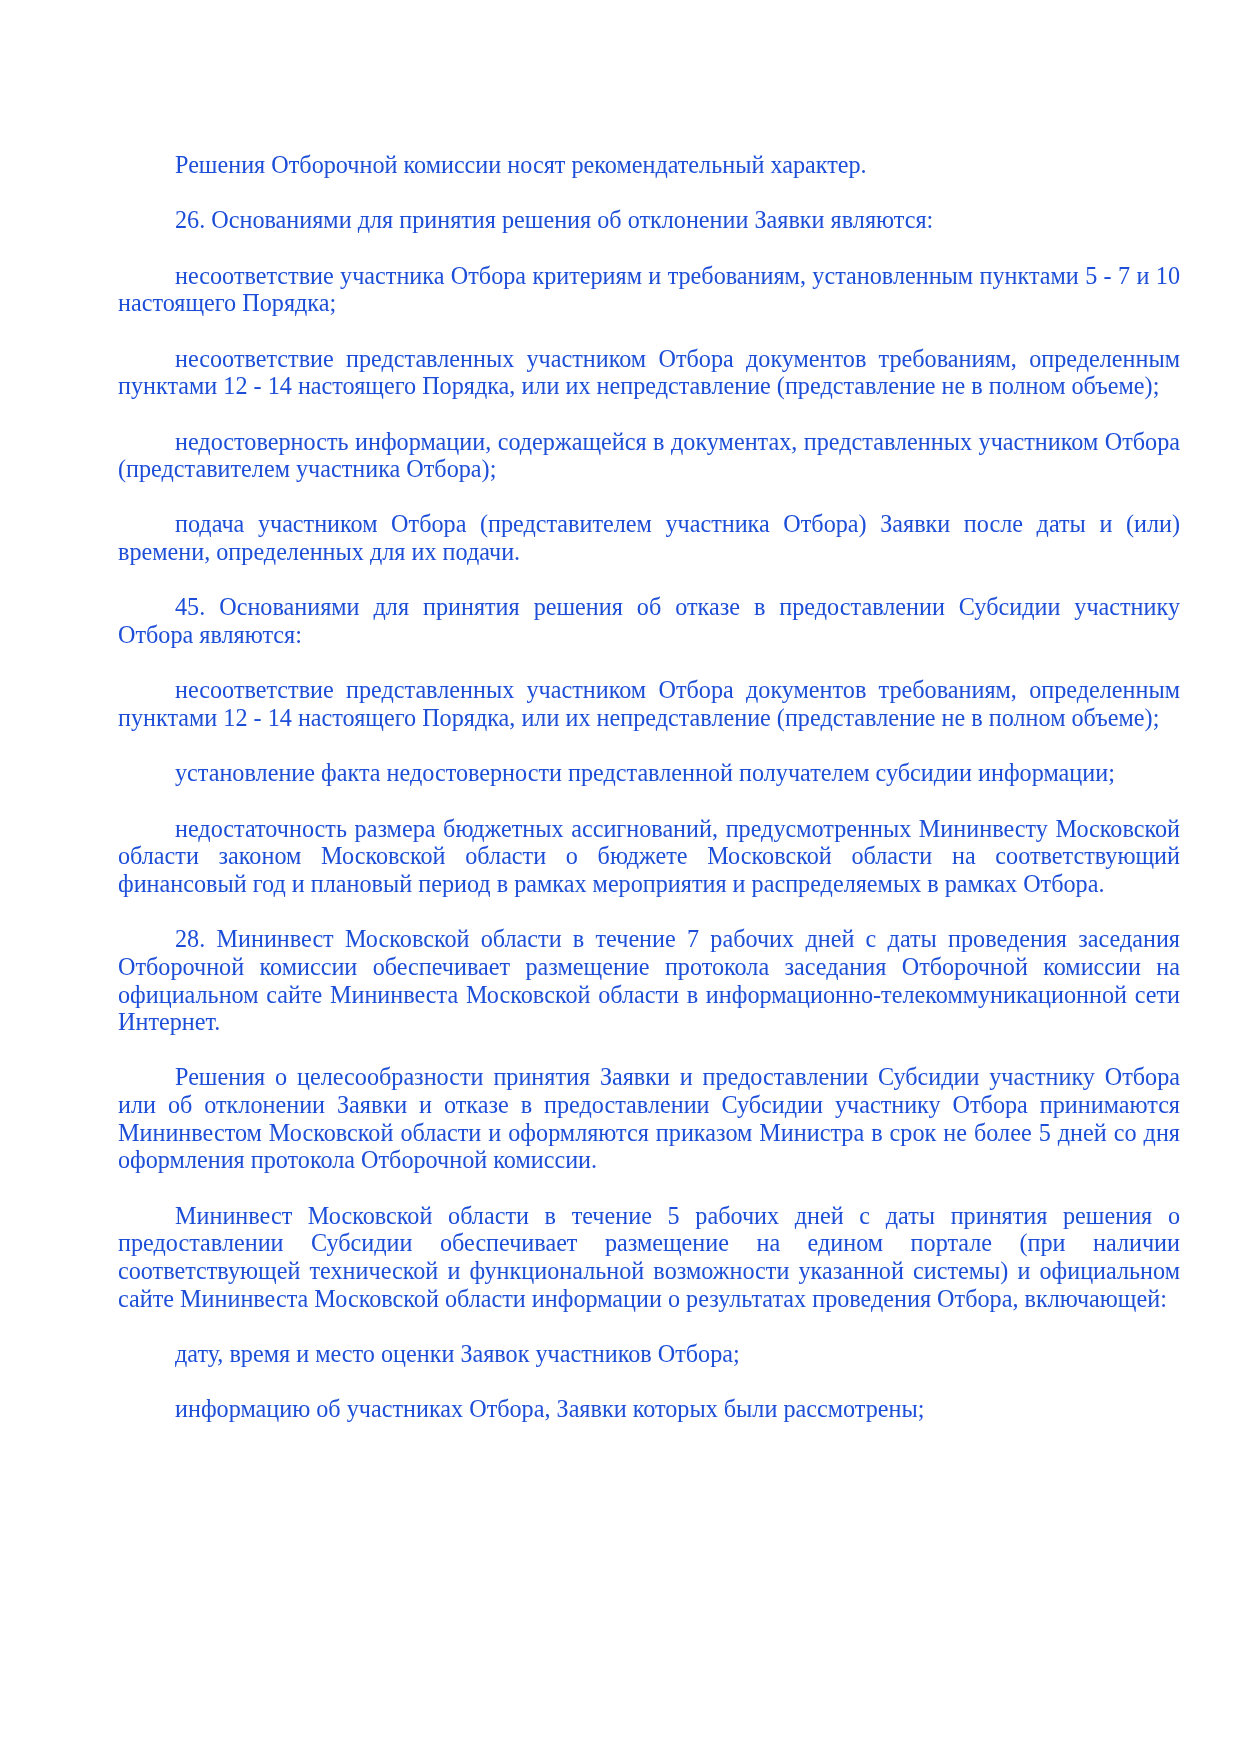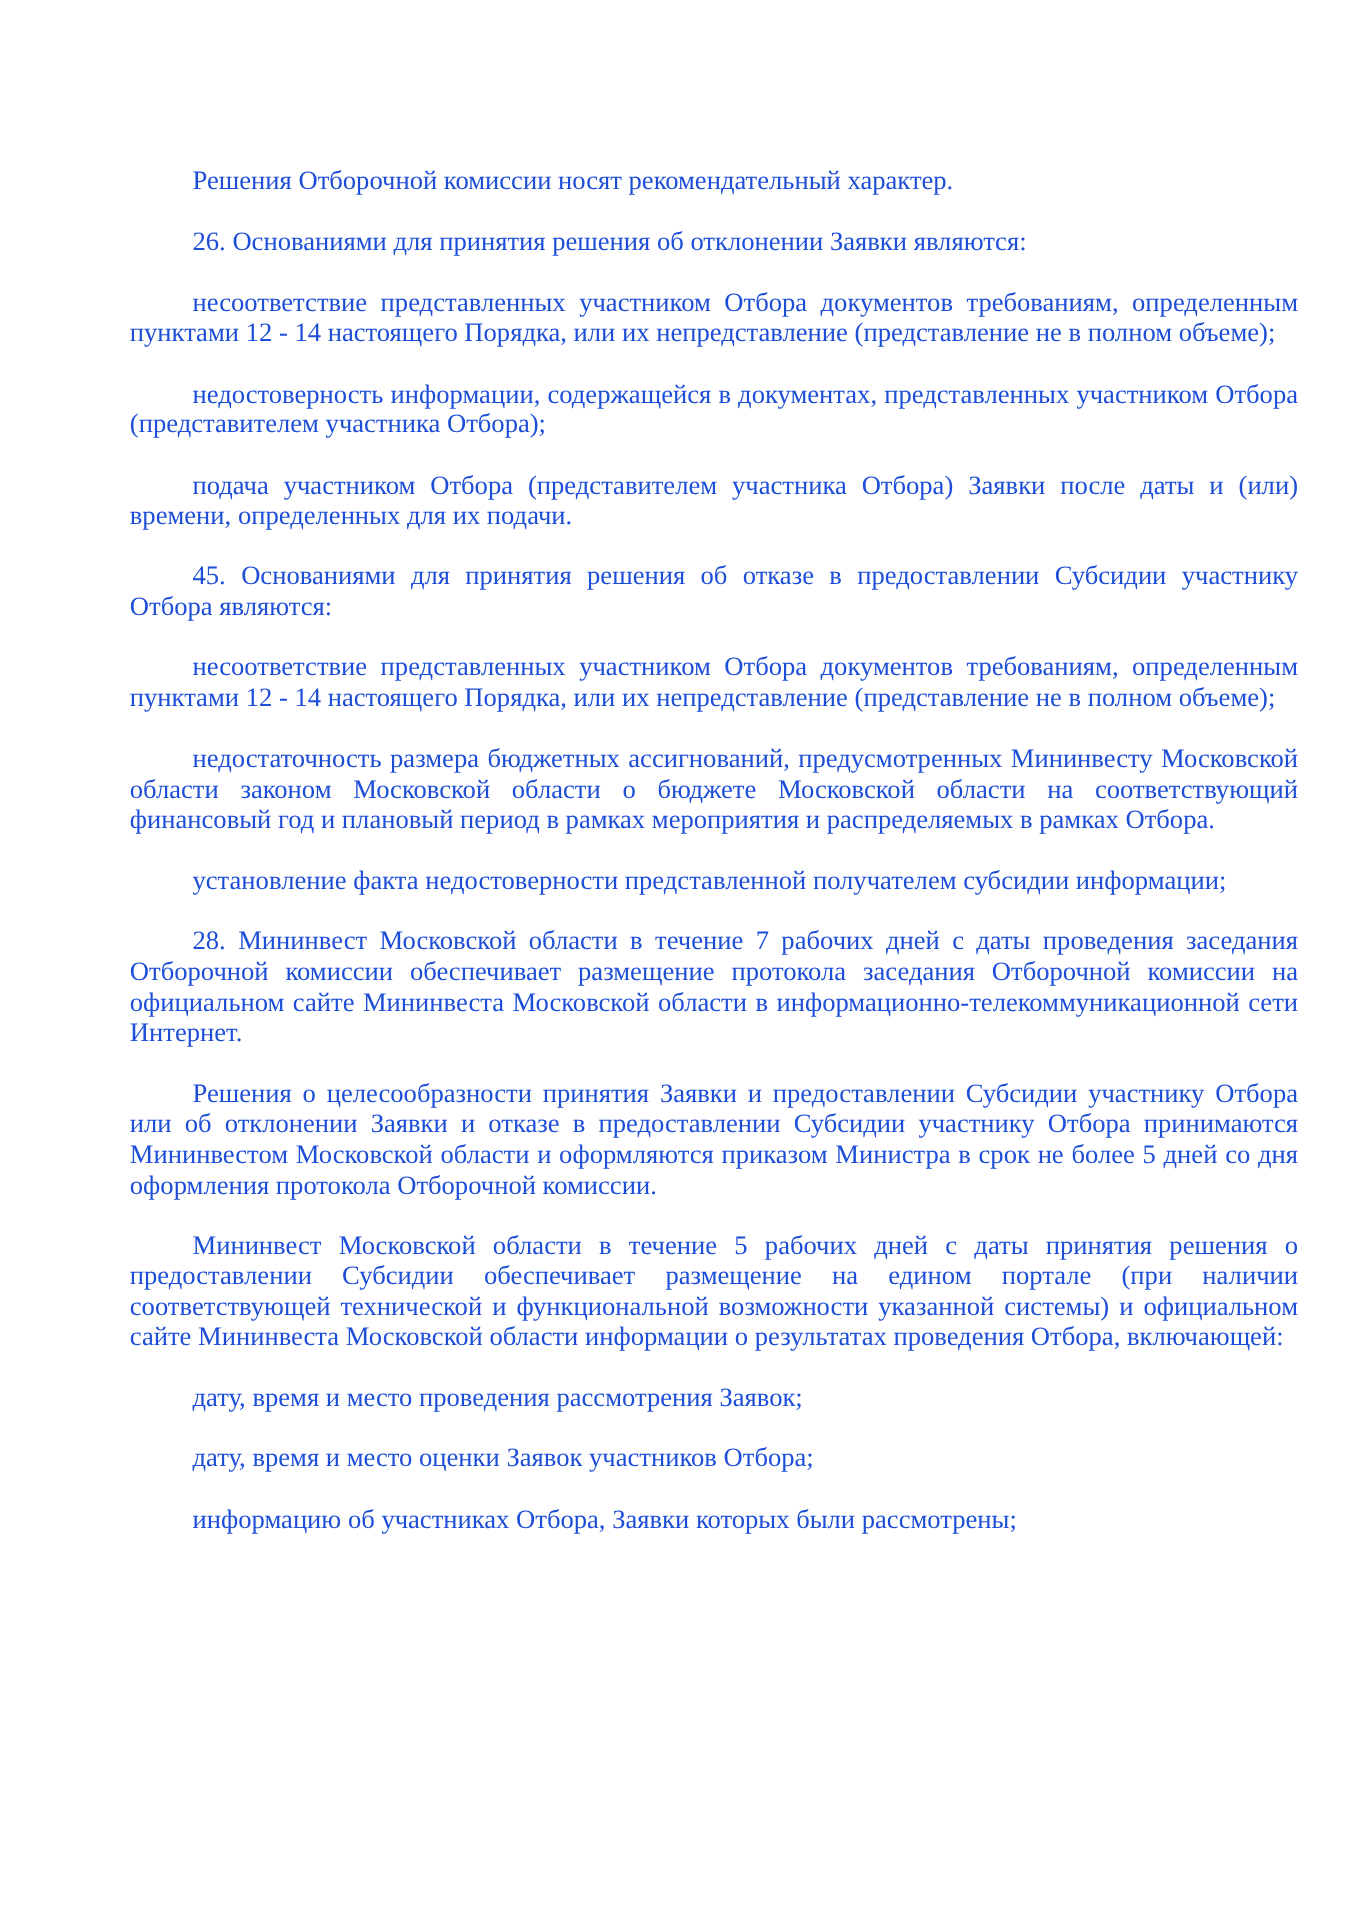--- a/index.html
+++ b/index.html
@@ -20,26 +20,26 @@
     text-align: justify;
     hyphens: none;
   }
 </style>
 </head>
 <body>
 
 <div class="page">
   <p class="para">Решения Отборочной комиссии носят рекомендательный характер.</p>
   <p class="para">26. Основаниями для принятия решения об отклонении Заявки являются:</p>
+  <p class="para">несоответствие участника Отбора критериям и требованиям, установленным пунктами 5 - 7 и 10 настоящего Порядка;</p>
   <p class="para">несоответствие представленных участником Отбора документов требованиям, определенным пунктами 12 - 14 настоящего Порядка, или их непредставление (представление не в полном объеме);</p>
   <p class="para">недостоверность информации, содержащейся в документах, представленных участником Отбора (представителем участника Отбора);</p>
   <p class="para">подача участником Отбора (представителем участника Отбора) Заявки после даты и (или) времени, определенных для их подачи.</p>
   <p class="para">45. Основаниями для принятия решения об отказе в предоставлении Субсидии участнику Отбора являются:</p>
   <p class="para">несоответствие представленных участником Отбора документов требованиям, определенным пунктами 12 - 14 настоящего Порядка, или их непредставление (представление не в полном объеме);</p>
+  <p class="para">установление факта недостоверности представленной получателем субсидии информации;</p>
   <p class="para">недостаточность размера бюджетных ассигнований, предусмотренных Мининвесту Московской области законом Московской области о бюджете Московской области на соответствующий финансовый год и плановый период в рамках мероприятия и распределяемых в рамках Отбора.</p>
-  <p class="para">установление факта недостоверности представленной получателем субсидии информации;</p>
   <p class="para">28. Мининвест Московской области в течение 7 рабочих дней с даты проведения заседания Отборочной комиссии обеспечивает размещение протокола заседания Отборочной комиссии на официальном сайте Мининвеста Московской области в информационно-телекоммуникационной сети Интернет.</p>
   <p class="para">Решения о целесообразности принятия Заявки и предоставлении Субсидии участнику Отбора или об отклонении Заявки и отказе в предоставлении Субсидии участнику Отбора принимаются Мининвестом Московской области и оформляются приказом Министра в срок не более 5 дней со дня оформления протокола Отборочной комиссии.</p>
   <p class="para">Мининвест Московской области в течение 5 рабочих дней с даты принятия решения о предоставлении Субсидии обеспечивает размещение на едином портале (при наличии соответствующей технической и функциональной возможности указанной системы) и официальном сайте Мининвеста Московской области информации о результатах проведения Отбора, включающей:</p>
-  <p class="para">дату, время и место проведения рассмотрения Заявок;</p>
   <p class="para">дату, время и место оценки Заявок участников Отбора;</p>
   <p class="para">информацию об участниках Отбора, Заявки которых были рассмотрены;</p>
 </div>
 
 </body></html>

